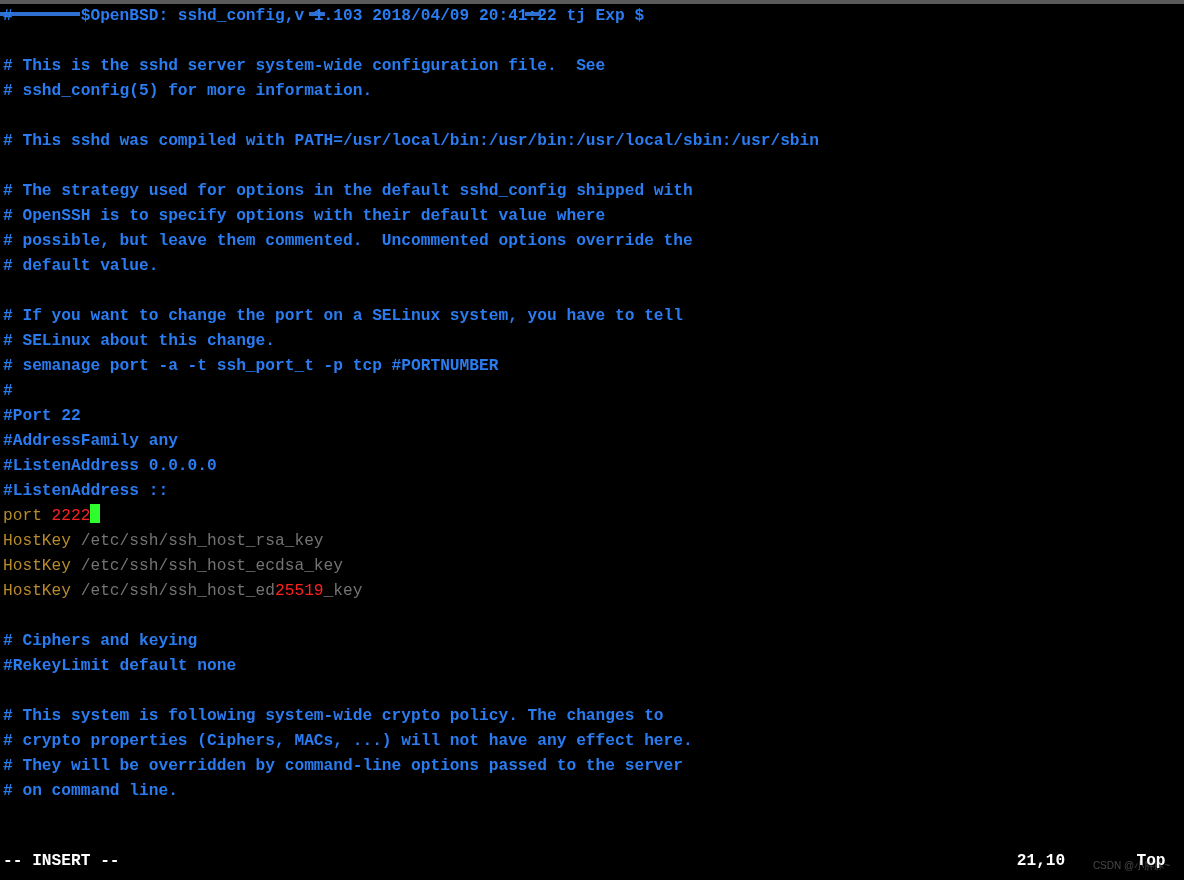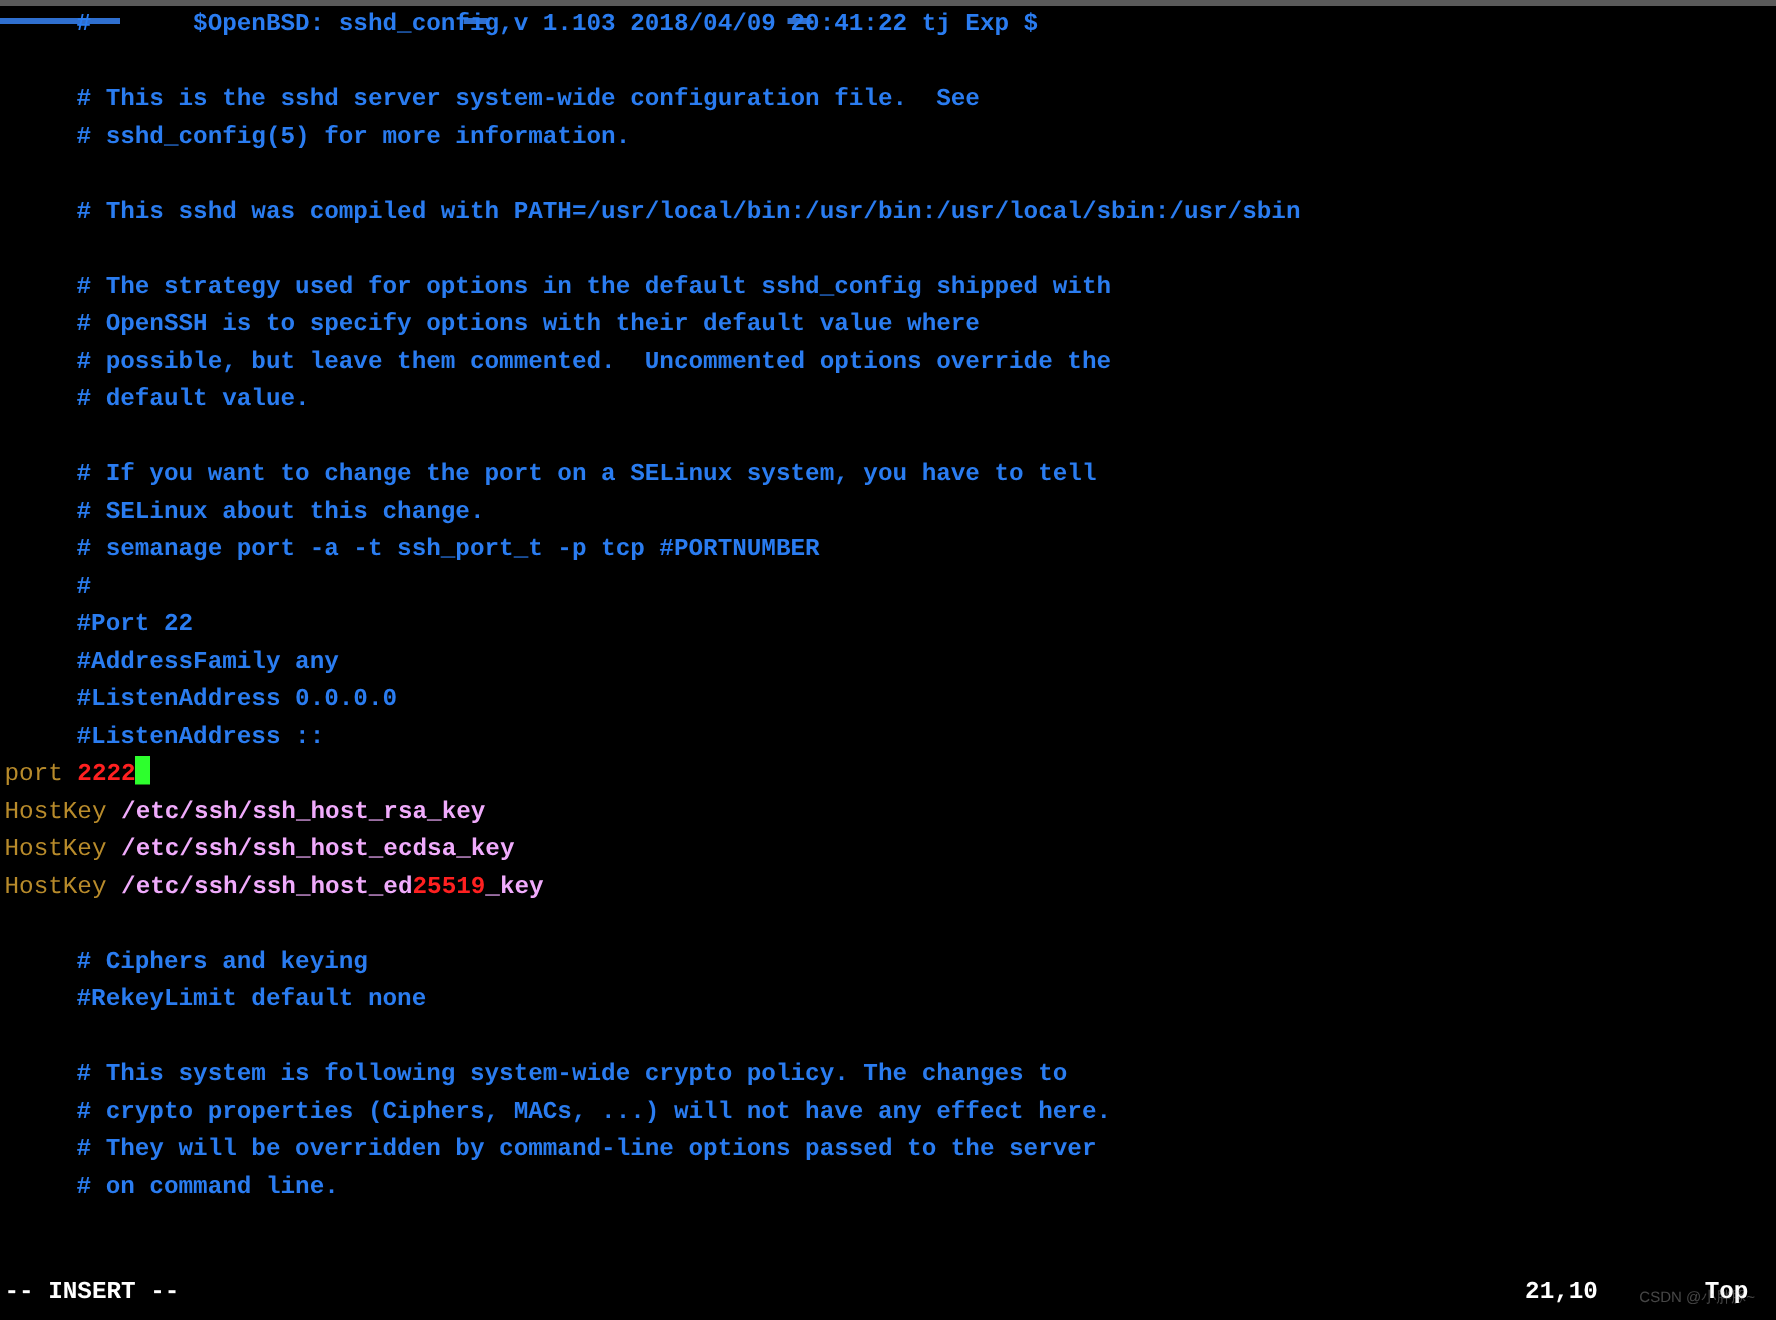--- a/index.html
+++ b/index.html
@@ -17,24 +17,24 @@
     white-space:pre;
   }
   .line{height:25px;}
   .topbar{
     background:#5a5a5a;
     height:4px;width:100%;
   }
   .topbar-seg{
     display:inline-block;height:4px;background:#2f6fcf;
   }
-  .cmt{color:#2a7cf0;font-weight:bold;margin-left:48px;}
+  .cmt{color:#2a7cf0;font-weight:bold;}
   .kw{color:#b88b2b;font-weight:normal;}
-  .txt{color:#f0abfc;font-weight:bold;}
-  .num{color:#ff2020;font-weight:bold;}
+  .txt{color:#737373;font-weight:normal;}
+  .num{color:#ff2020;font-weight:normal;}
   .cursor{
     display:inline-block;
     width:10px;height:19px;
     background:#2dff2d;
     vertical-align:text-bottom;
     margin-bottom:2px;
   }
   .status{
     position:absolute;
     left:3px;right:3px;

